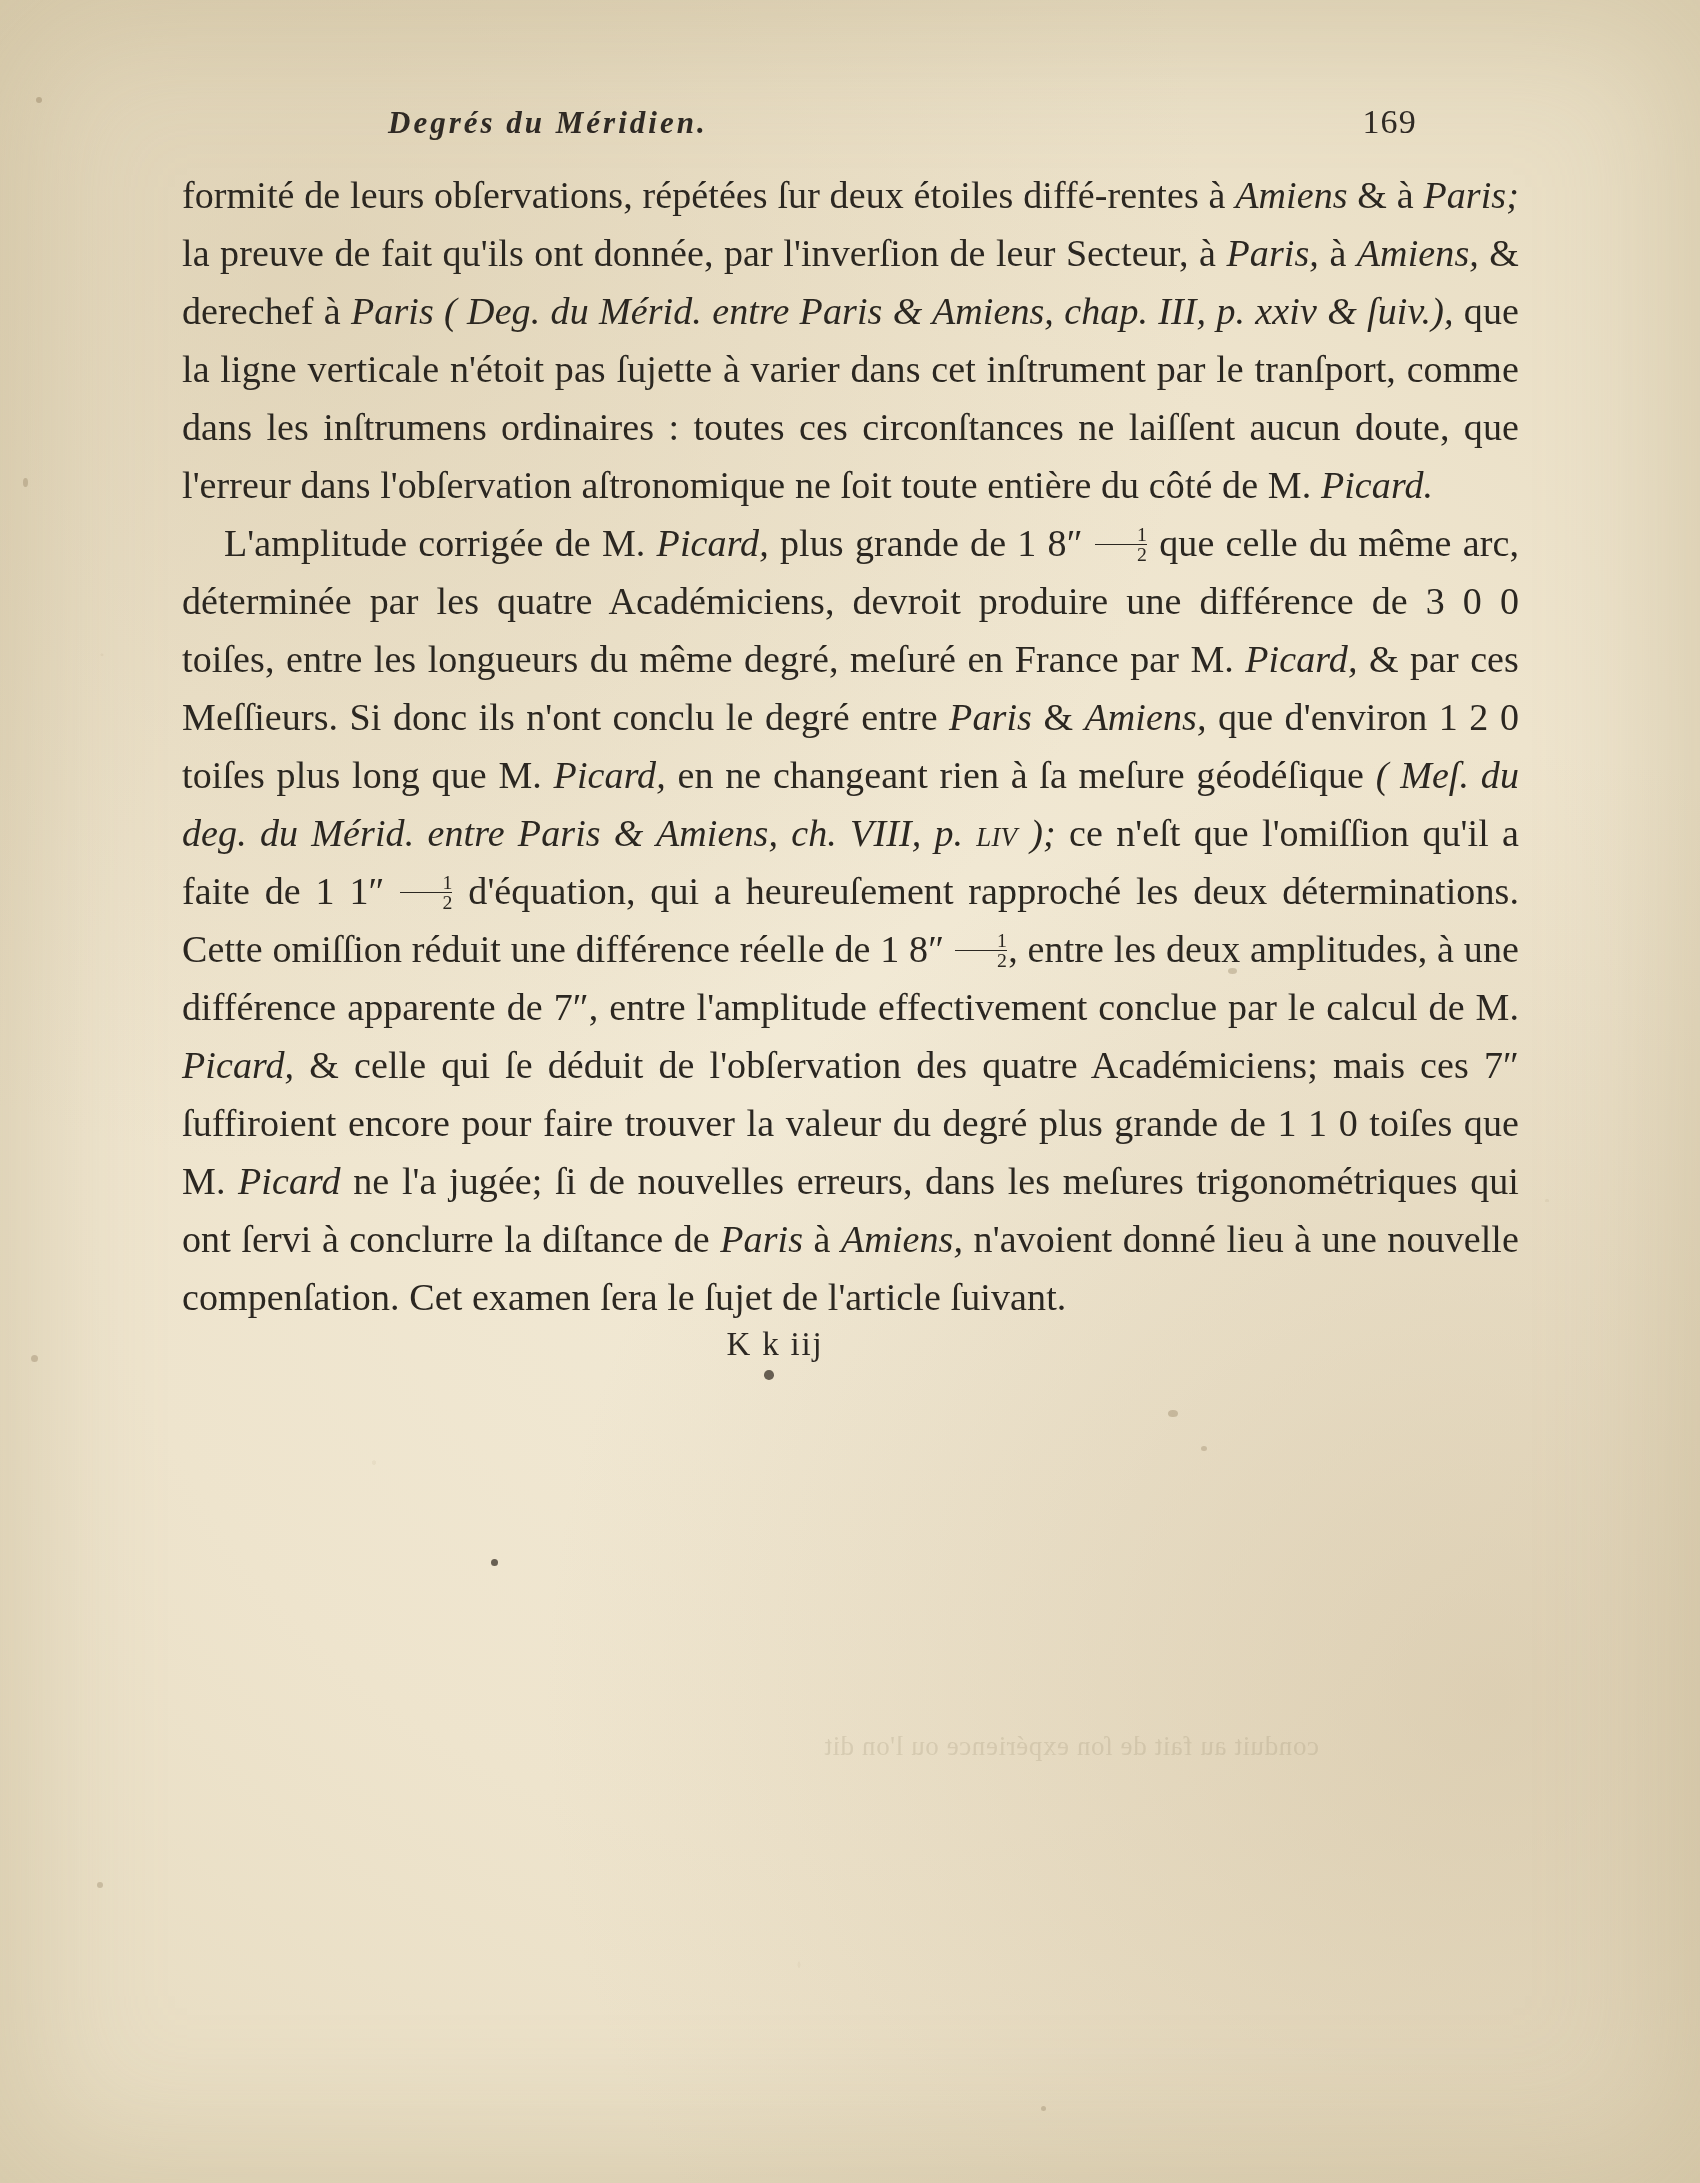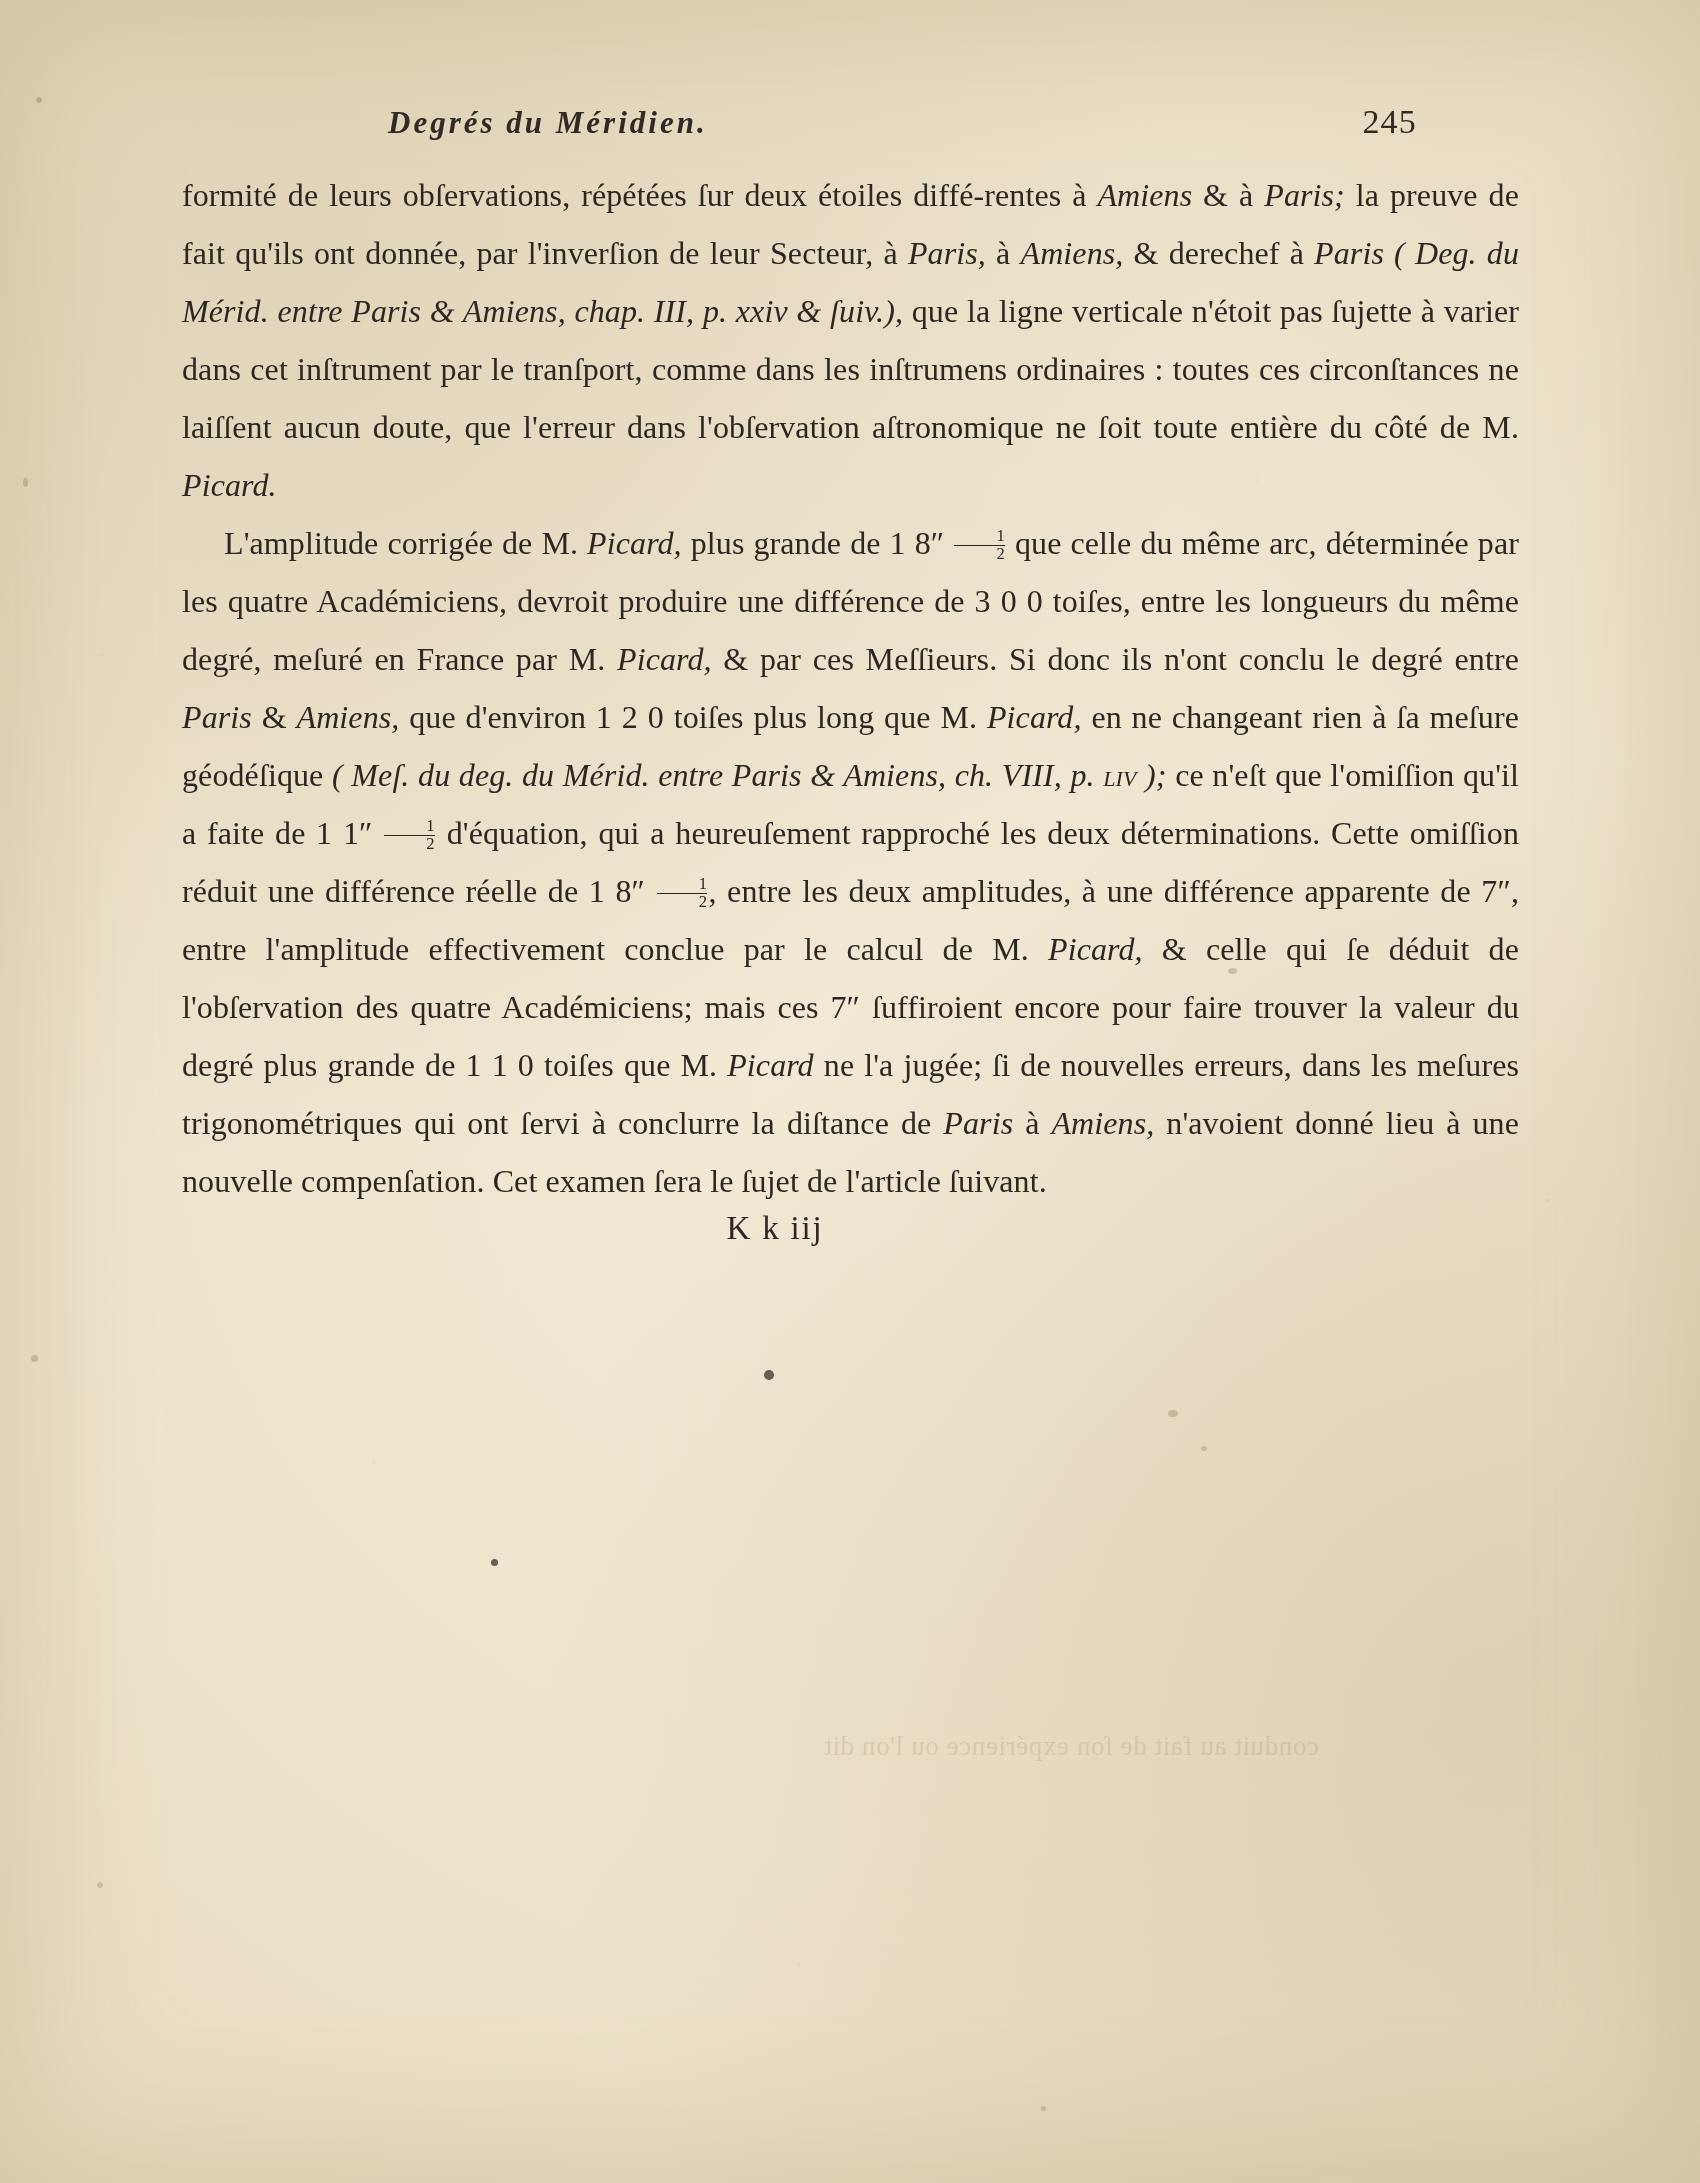--- a/index.html
+++ b/index.html
@@ -86,21 +86,21 @@
   .folio {
     margin-left: auto;
     font-size: 34px;
     letter-spacing: 1.2px;
     color: #2d2823;
     font-family: "Liberation Serif", serif;
   }
 
   .body-text {
     margin-top: 25.4px;
-    font-size: 32px;
+    font-size: 38px;
     line-height: 58px;
     text-align: justify;
     color: #2b2721;
     letter-spacing: 0.1px;
   }
   .body-text p { margin: 0; }
   .body-text p.indent { text-indent: 42px; }
   .body-text i { font-style: italic; }
   .sc { font-variant: small-caps; font-style: italic; }
 
@@ -150,21 +150,21 @@
 
   <div class="blot" style="left:764px; top:1370px;"></div>
   <div class="blot" style="left:491px;  top:1559px; width:7.3px; height:7.3px;"></div>
 
   <div class="showthrough">conduit au fait de ſon expérience ou l'on dit</div>
 
   <div class="content">
 
     <div class="header">
       <div class="running-title">Degrés du Méridien.</div>
-      <div class="folio">245</div>
+      <div class="folio">169</div>
     </div>
 
     <div class="body-text">
       <p id="p0">formité de leurs obſervations, répétées ſur deux étoiles diffé-rentes à <i>Amiens</i> &amp; à <i>Paris;</i> la preuve de fait qu'ils ont donnée, par l'inverſion de leur Secteur, à <i>Paris,</i> à <i>Amiens,</i> &amp; derechef à <i>Paris ( Deg. du Mérid. entre Paris &amp; Amiens, chap. III, p. xxiv &amp; ſuiv.),</i> que la ligne verticale n'étoit pas ſujette à varier dans cet inſtrument par le tranſport, comme dans les inſtrumens ordinaires : toutes ces circonſtances ne laiſſent aucun doute, que l'erreur dans l'obſervation aſtronomique ne ſoit toute entière du côté de M. <i>Picard.</i></p>
       <p class="indent" id="p1">L'amplitude corrigée de M. <i>Picard,</i> plus grande de 1 8<span class="prime">″</span> <span class="frac"><span class="num">1</span><span class="den">2</span></span> que celle du même arc, déterminée par les quatre Académiciens, devroit produire une différence de 3 0 0 toiſes, entre les longueurs du même degré, meſuré en France par M. <i>Picard,</i> &amp; par ces Meſſieurs. Si donc ils n'ont conclu le degré entre <i>Paris</i> &amp; <i>Amiens,</i> que d'environ 1 2 0 toiſes plus long que M. <i>Picard,</i> en ne changeant rien à ſa meſure géodéſique <i>( Meſ. du deg. du Mérid. entre Paris &amp; Amiens, ch. VIII, p. <span class="sc">liv</span> );</i> ce n'eſt que l'omiſſion qu'il a faite de 1 1<span class="prime">″</span> <span class="frac"><span class="num">1</span><span class="den">2</span></span> d'équation, qui a heureuſement rapproché les deux déterminations. Cette omiſſion réduit une différence réelle de 1 8<span class="prime">″</span> <span class="frac"><span class="num">1</span><span class="den">2</span></span>, entre les deux amplitudes, à une différence apparente de 7<span class="prime">″</span>, entre l'amplitude effectivement conclue par le calcul de M. <i>Picard,</i> &amp; celle qui ſe déduit de l'obſervation des quatre Académiciens; mais ces 7<span class="prime">″</span> ſuffiroient encore pour faire trouver la valeur du degré plus grande de 1 1 0 toiſes que M. <i>Picard</i> ne l'a jugée; ſi de nouvelles erreurs, dans les meſures trigonométriques qui ont ſervi à conclurre la diſtance de <i>Paris</i> à <i>Amiens,</i> n'avoient donné lieu à une nouvelle compenſation. Cet examen ſera le ſujet de l'article ſuivant.</p>
     </div>
 
     <div class="signature">K k iij</div>
   </div>
 

